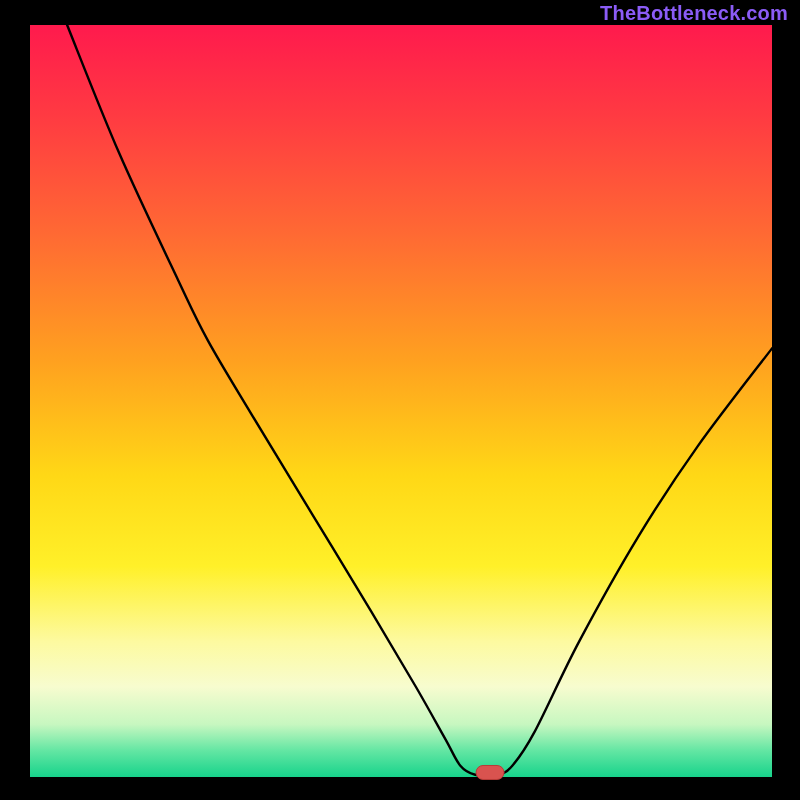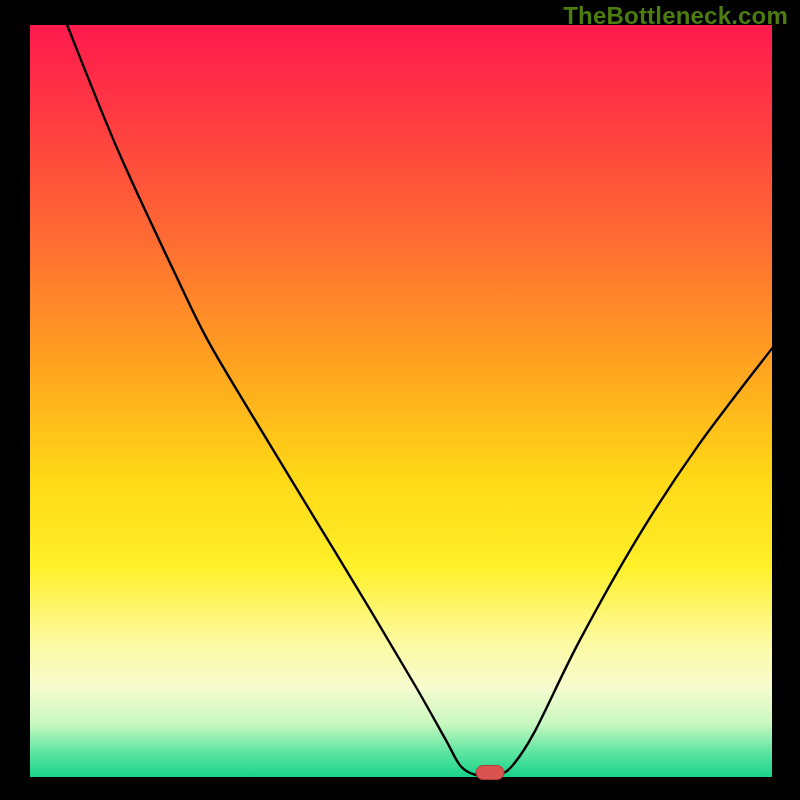--- a/index.html
+++ b/index.html
@@ -10,23 +10,23 @@
   }
   .chart-wrapper {
     width: 800px;
     height: 800px;
     position: relative;
   }
   .watermark {
     position: absolute;
     top: 2px;
     right: 12px;
-    font-size: 24px;
+    font-size: 20px;
     font-weight: 600;
-    color: #4d7c0f;
+    color: #8b5cf6;
     letter-spacing: 0.2px;
   }
   svg.chart {
     display: block;
   }
 </style>
 </head>
 <body>
 
 <div class="chart-wrapper">

